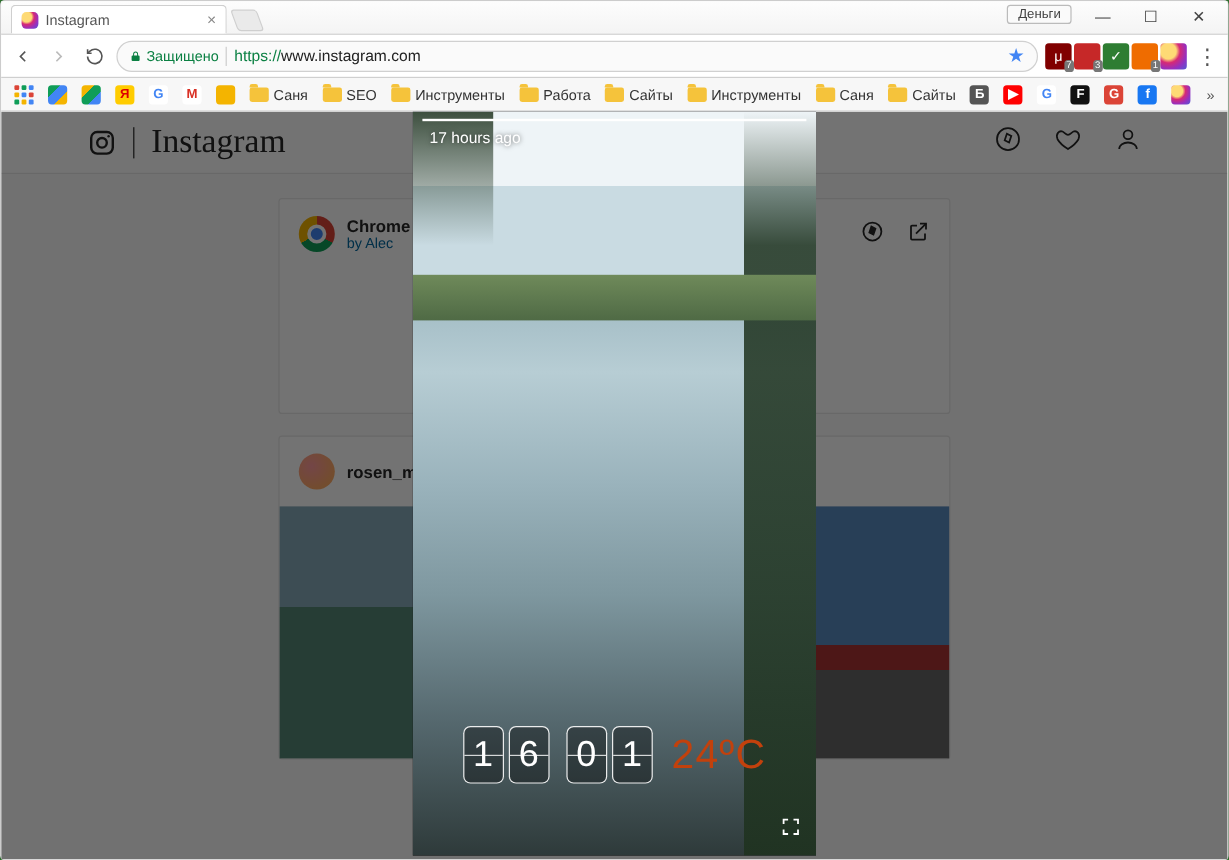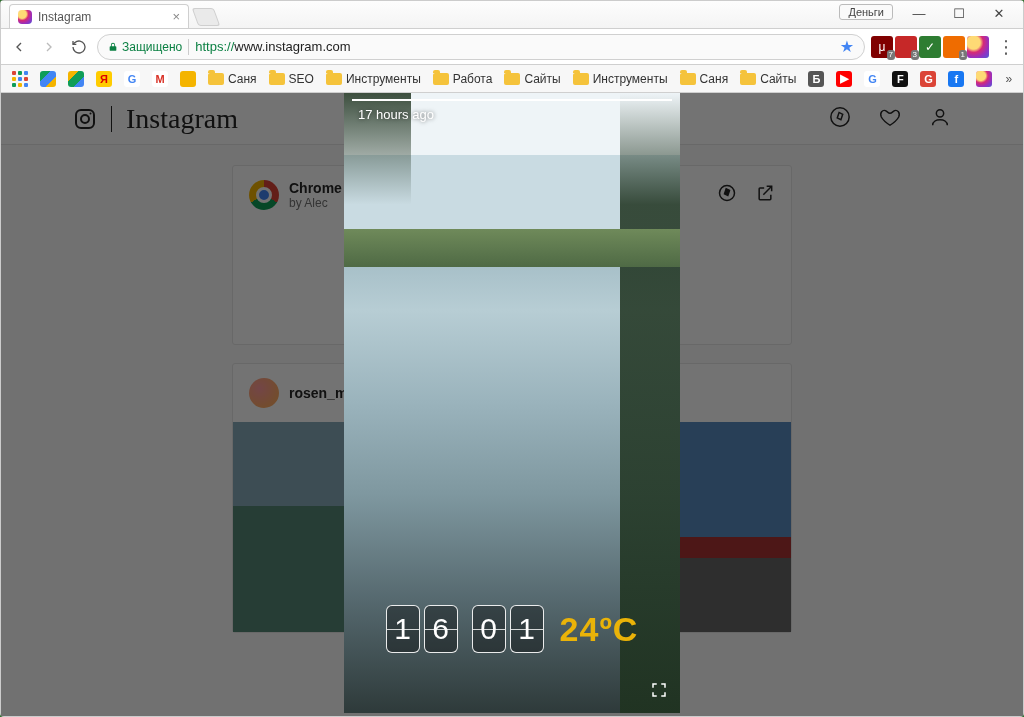--- a/index.html
+++ b/index.html
@@ -117,21 +117,21 @@
   .ig-icons svg{width:22px;height:22px;}
 
   .feed{width:560px;margin:20px auto 0;display:flex;flex-direction:column;gap:18px;}
   .card{background:#fff;border:1px solid var(--ig-border);border-radius:3px;}
   .card-head{display:flex;align-items:center;gap:10px;padding:14px 16px;}
   .avatar{width:30px;height:30px;border-radius:50%;}
   .avatar.chrome{background:conic-gradient(#db4437 0 120deg,#0f9d58 120deg 240deg,#f4b400 240deg 360deg);position:relative;}
   .avatar.chrome:after{content:"";position:absolute;inset:7px;border-radius:50%;background:#4285f4;border:3px solid #fff;}
   .avatar.pink{background:radial-gradient(circle at 35% 35%,#ff9a9e,#fa6 70%);}
   .card-head .title{font-size:14px;font-weight:600;color:#262626;}
-  .card-head .sub{font-size:12px;color:#737373;}
+  .card-head .sub{font-size:12px;color:#0369a1;}
   .card-head .actions{margin-left:auto;display:flex;gap:18px;color:#262626;}
   .card-head .actions svg{width:20px;height:20px;}
   .card-body{height:120px;}
   .card-grid{display:flex;gap:0;}
   .card-grid .thumb{flex:1;height:210px;}
   .thumb.left{background:linear-gradient(#8ab 0 40%,#587 40% 100%);}
   .thumb.right{background:linear-gradient(#5a8cc0 0 55%,#a33 55% 65%,#666 65% 100%);}
 
   
   .dim{position:absolute;inset:0;background:var(--ig-dim);}
@@ -158,21 +158,21 @@
   .story .widgets{
     position:absolute;left:0;right:0;bottom:60px;display:flex;align-items:center;justify-content:center;gap:16px;
   }
   .flip{display:flex;gap:4px;}
   .digit{
     width:34px;height:48px;border:1px solid rgba(255,255,255,.9);border-radius:6px;
     background:rgba(0,0,0,.35);color:#fff;font-size:30px;font-weight:400;
     display:flex;align-items:center;justify-content:center;position:relative;
   }
   .digit:after{content:"";position:absolute;left:0;right:0;top:50%;height:1px;background:rgba(255,255,255,.8);}
-  .temp{color:#eab308;font-size:34px;font-weight:700;letter-spacing:1px;}
+  .temp{color:#c2410c;font-size:34px;font-weight:400;letter-spacing:1px;}
   .story .fullscreen{position:absolute;right:12px;bottom:10px;color:#fff;}
   .story .fullscreen svg{width:18px;height:18px;}
 
 </style>
 </head>
 <body>
 
 <div class="window">
 
   <div class="titlebar">

